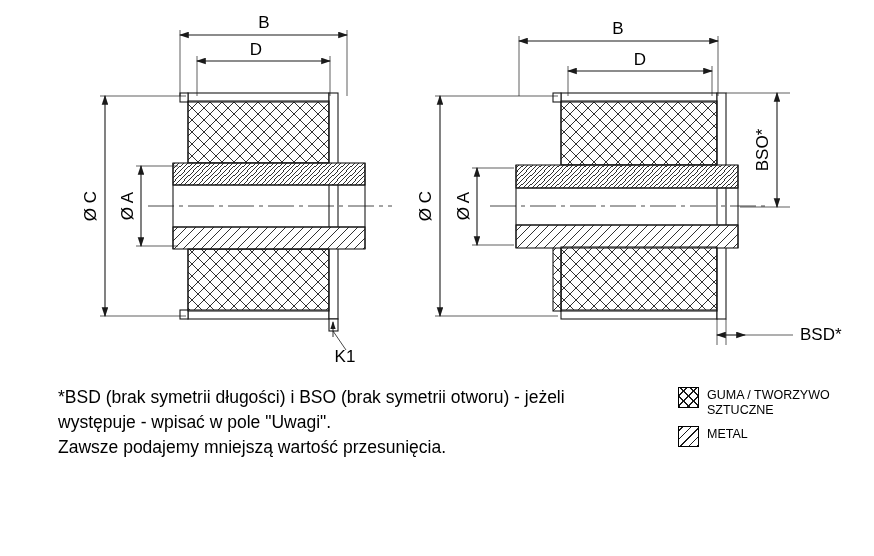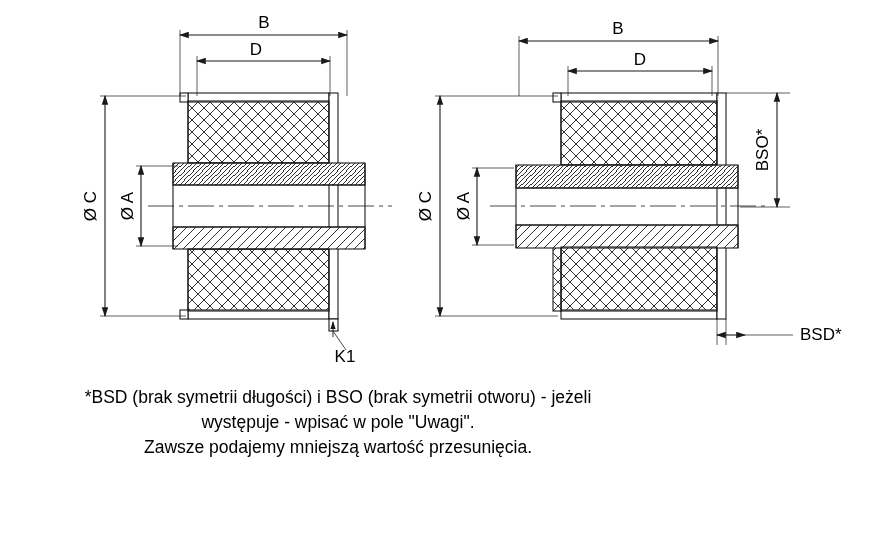--- a/index.html
+++ b/index.html
@@ -23,21 +23,20 @@
   }
   .note-block {
     position: absolute;
     left: 58px;
     top: 385px;
     width: 560px;
     font-size: 17.5px;
     line-height: 25px;
     color: #000;
     white-space: pre-line;
-    text-align: center;
   }
   .legend {
     position: absolute;
     left: 678px;
     top: 387px;
     width: 190px;
     font-size: 12.5px;
     line-height: 15px;
   }
   .legend-row {
@@ -206,14 +205,27 @@
       <text x="431" y="206" text-anchor="middle" transform="rotate(-90 431 206)">Ø C</text>
       <text x="469" y="206" text-anchor="middle" transform="rotate(-90 469 206)">Ø A</text>
       <text x="768" y="150" text-anchor="middle" transform="rotate(-90 768 150)">BSO*</text>
       <text x="800" y="340" text-anchor="start">BSD*</text>
     </g>
   </svg>
 
   <div class="note-block">*BSD (brak symetrii długości) i BSO (brak symetrii otworu) - jeżeli występuje - wpisać w pole "Uwagi".
 Zawsze podajemy mniejszą wartość przesunięcia.</div>
 
+  <div class="legend">
+    <div class="legend-row">
+      <div class="swatch" style="background-image:
+             repeating-linear-gradient(45deg, #1a1a1a 0 1px, transparent 1px 7px),
+             repeating-linear-gradient(-45deg, #1a1a1a 0 1px, transparent 1px 7px);"></div>
+      <div class="legend-text">GUMA / TWORZYWO SZTUCZNE</div>
+    </div>
+    <div class="legend-row">
+      <div class="swatch" style="background-image:
+             repeating-linear-gradient(-45deg, #1a1a1a 0 1px, transparent 1px 6px);"></div>
+      <div class="legend-text">METAL</div>
+    </div>
+  </div>
 
 </div>
 
 </body></html>

